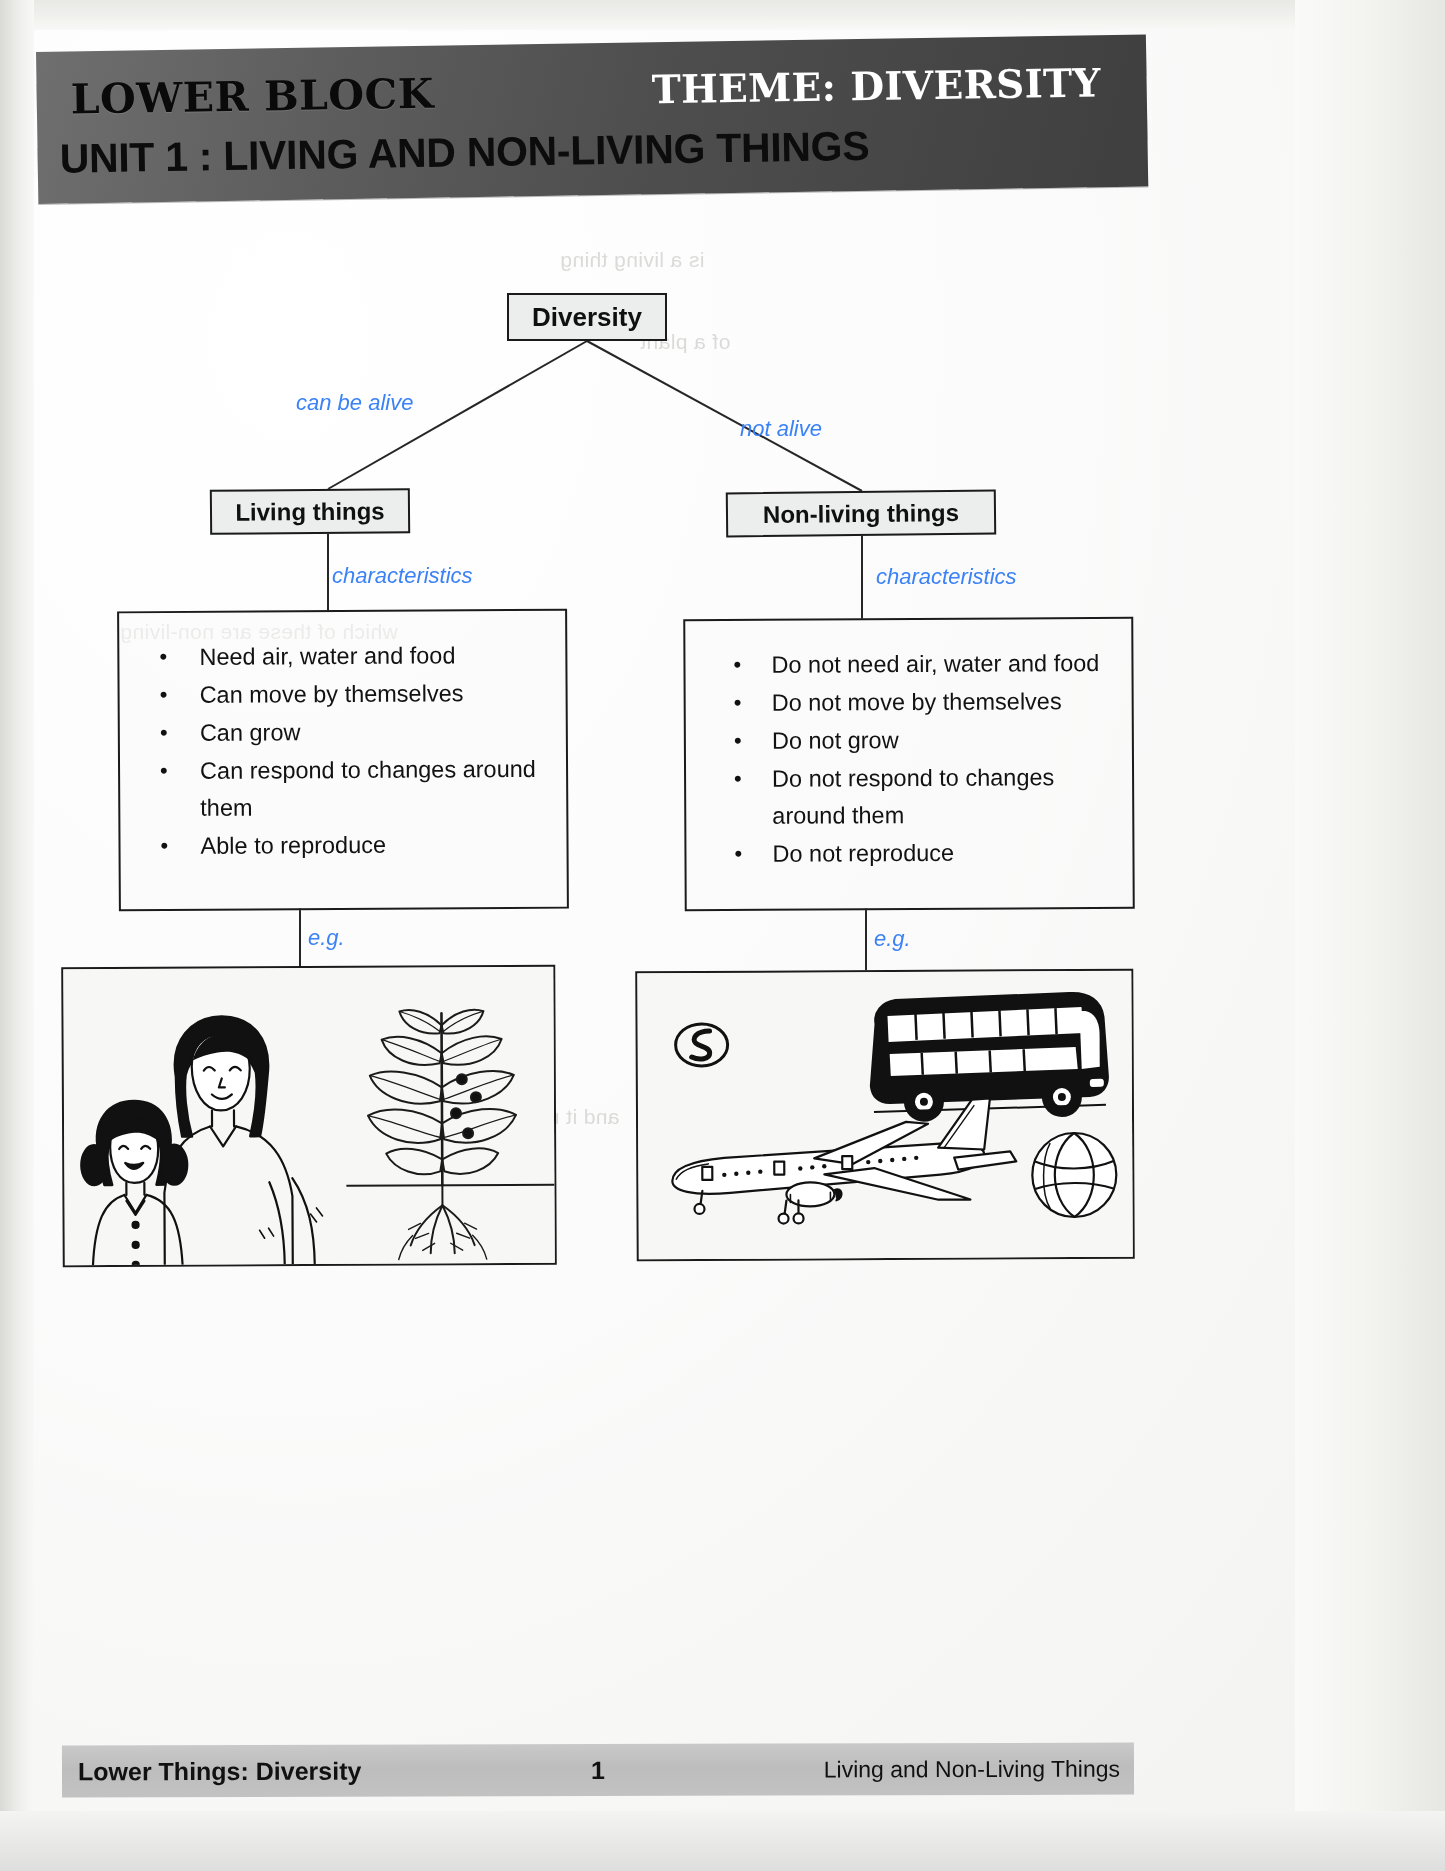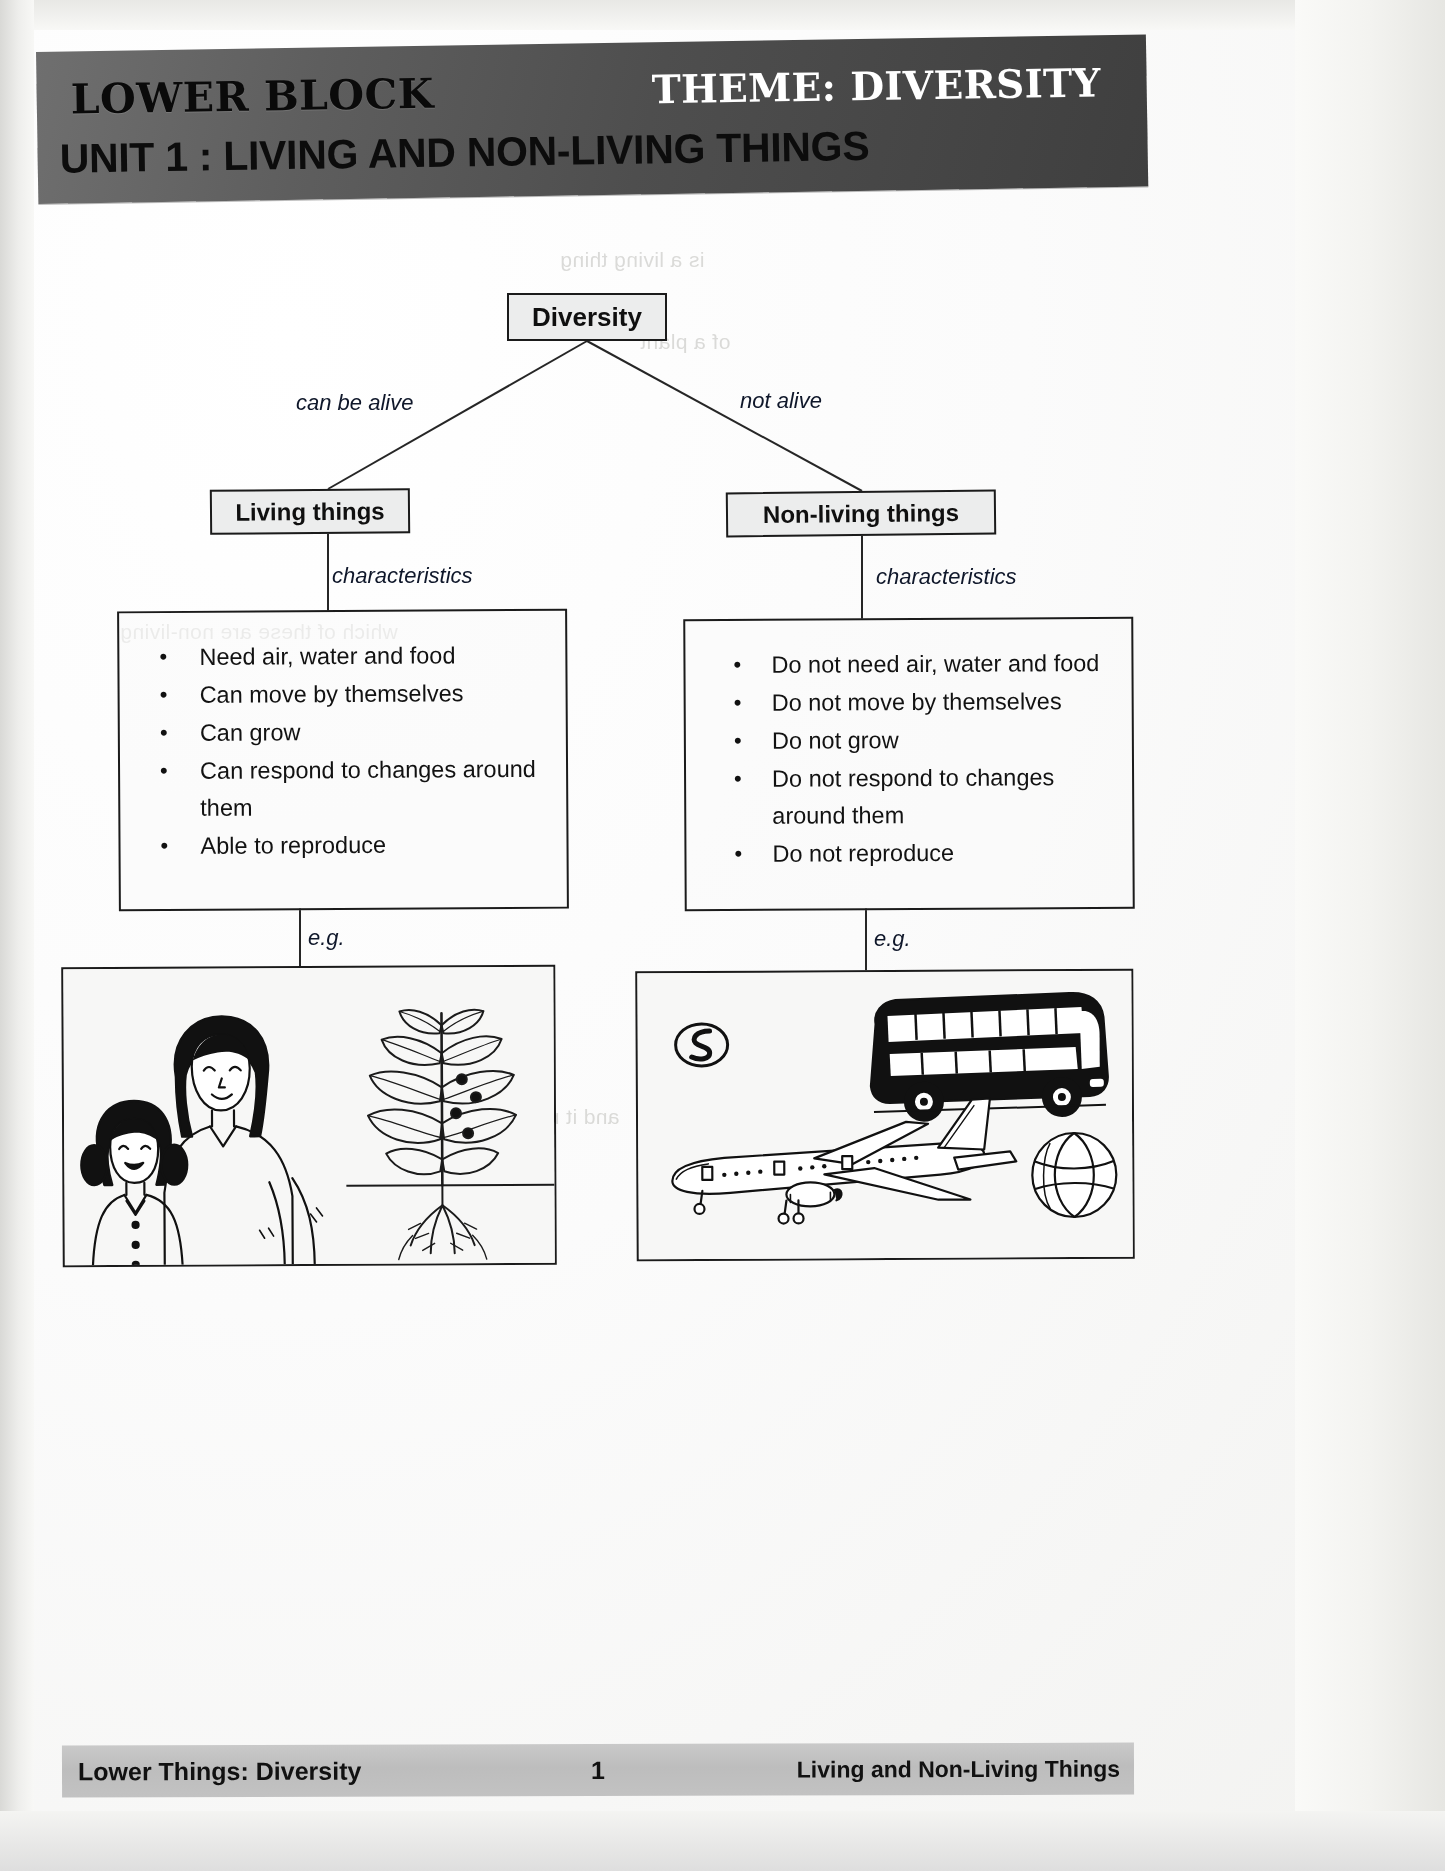--- a/index.html
+++ b/index.html
@@ -139,25 +139,25 @@
   #node-nonliving {
     left: 726px; top: 491px; width: 270px; height: 45px;
     font-size: 24px;
     transform: rotate(-0.6deg);
   }
 
   .edge-label {
     position: absolute;
     font-style: italic;
     font-size: 22px;
-    color: #0f172a;
+    color: #3b82f6;
     white-space: nowrap;
   }
   #lbl-can-be-alive { left: 296px; top: 390px; }
-  #lbl-not-alive    { left: 740px; top: 388px; }
+  #lbl-not-alive    { left: 740px; top: 416px; }
   #lbl-char-left    { left: 332px; top: 563px; }
   #lbl-char-right   { left: 876px; top: 564px; }
   #lbl-eg-left      { left: 308px; top: 925px; }
   #lbl-eg-right     { left: 874px; top: 926px; }
 
   .char-box {
     position: absolute;
     border: 2px solid #1b1b1b;
     box-sizing: border-box;
     background: rgba(250,250,249,0.55);
@@ -212,21 +212,21 @@
   .footer-left {
     position: absolute; left: 16px;
     font-weight: bold; font-size: 25px; color: #111;
   }
   .footer-center {
     position: absolute; left: 0; right: 0; text-align: center;
     font-weight: bold; font-size: 25px; color: #111;
   }
   .footer-right {
     position: absolute; right: 14px;
-    font-weight: bold; font-size: 23px; color: #111;
+    font-weight: normal; font-size: 23px; color: #111;
   }
 </style>
 </head>
 <body>
 
 <div class="page">
   <div class="page-edge-top"></div>
   <div class="page-edge-left"></div>
   <div class="page-edge-right"></div>
   <div class="page-edge-bottom"></div>

